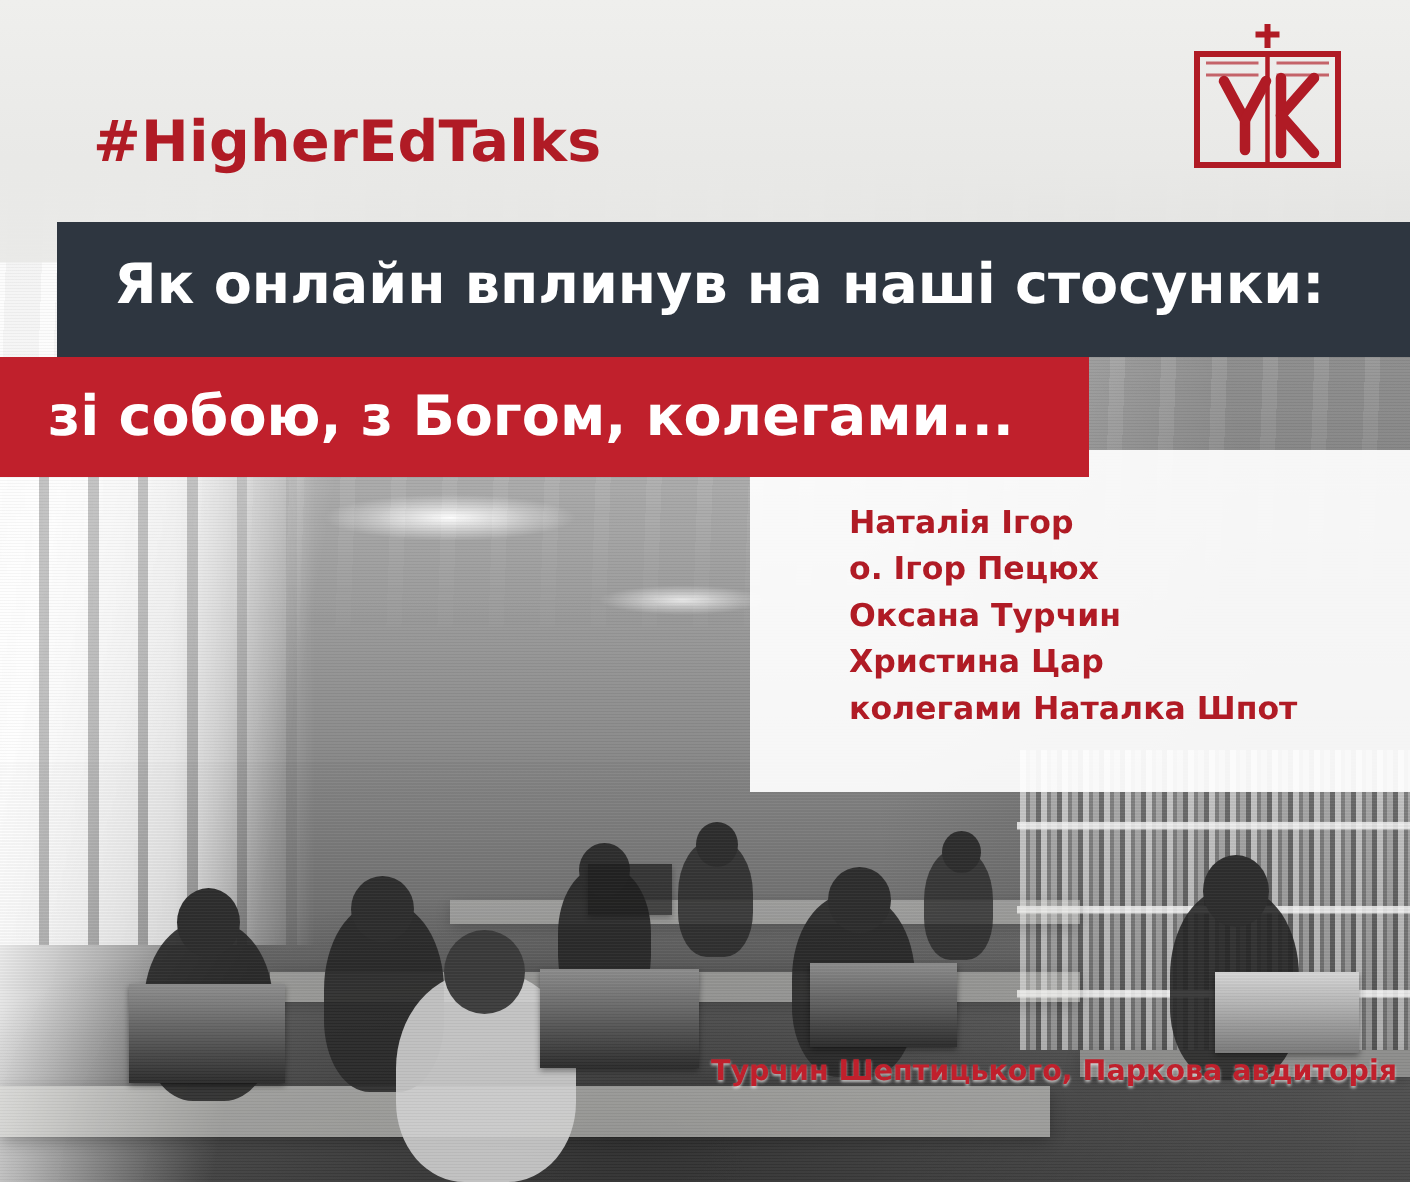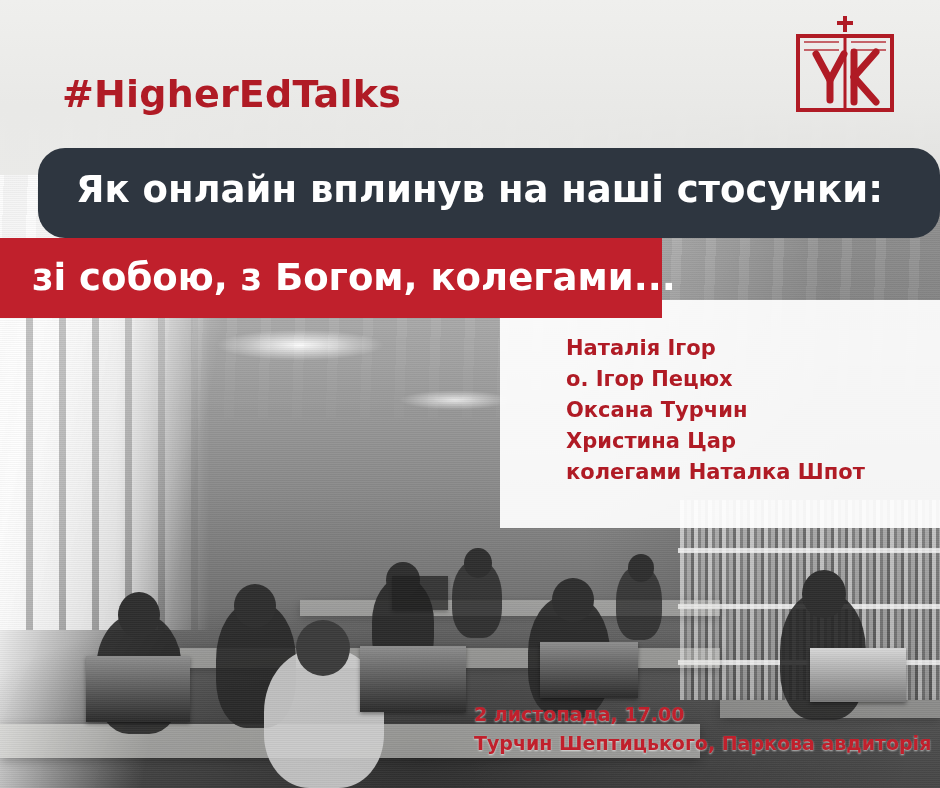--- a/index.html
+++ b/index.html
@@ -103,29 +103,28 @@
 
   
   .logo{
     position:absolute;right:42px;top:14px;width:106px;height:106px;
   }
 
   
   .bar-dark{
     position:absolute;left:38px;top:148px;width:902px;height:90px;
     background:#2e3640;
-    border-radius:27px;
   }
   .bar-dark .txt{
     position:absolute;left:38px;top:20px;
     color:#ffffff;font-size:37px;font-weight:bold;white-space:nowrap;
     font-family:"DejaVu Sans", sans-serif;
   }
   .bar-red{
-    position:absolute;left:0;top:238px;width:662px;height:80px;
+    position:absolute;left:0;top:238px;width:726px;height:80px;
     background:#c0202c;
   }
   .bar-red .txt{
     position:absolute;left:32px;top:18px;
     color:#ffffff;font-size:37px;font-weight:bold;white-space:nowrap;
     font-family:"DejaVu Sans", sans-serif;
   }
 
   
   .participants{
@@ -228,17 +227,16 @@
 
   <div class="participants">
     <div>Наталія Ігор</div>
     <div>о. Ігор Пецюх</div>
     <div>Оксана Турчин</div>
     <div>Христина Цар</div>
     <div>колегами Наталка Шпот</div>
   </div>
 
   <div class="footer">
-    <div>2 листопада, 17.00</div>
     <div>Турчин Шептицького, Паркова авдиторія</div>
   </div>
 
 </div>
 
 </body></html>

